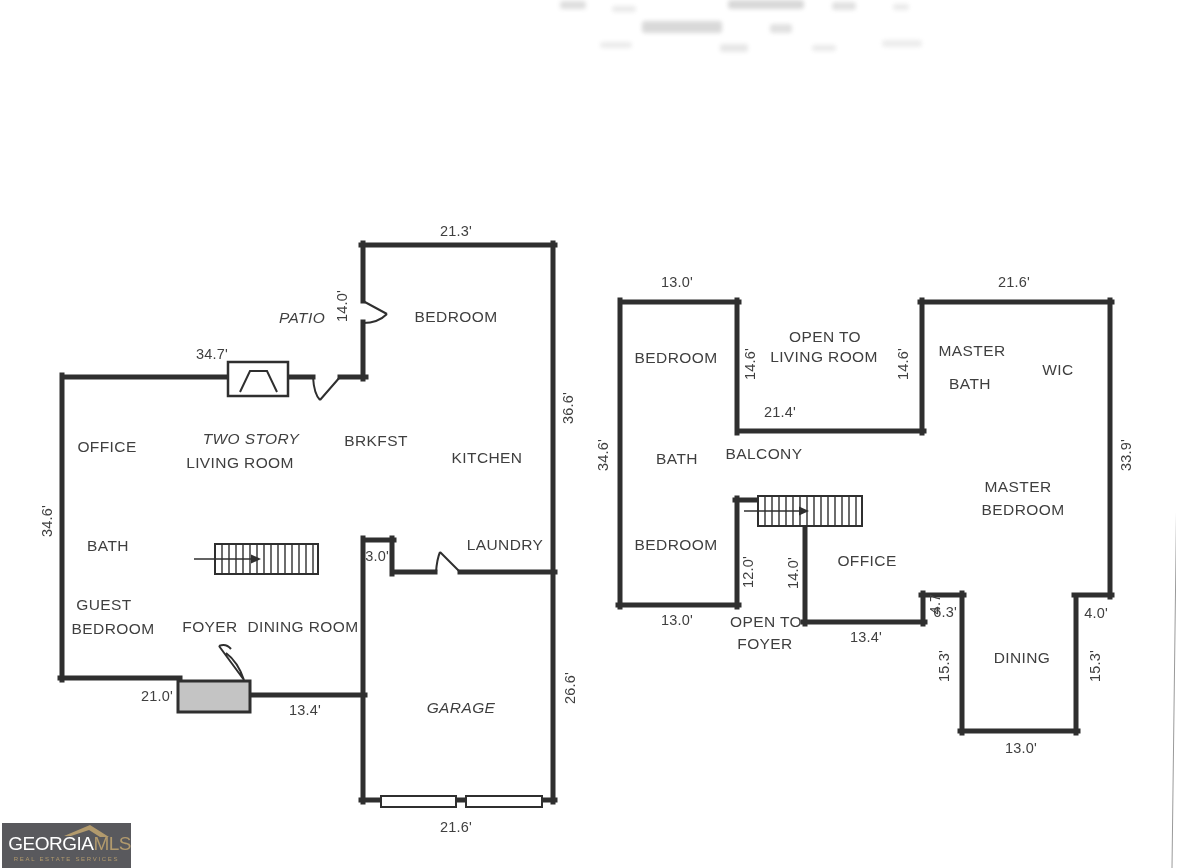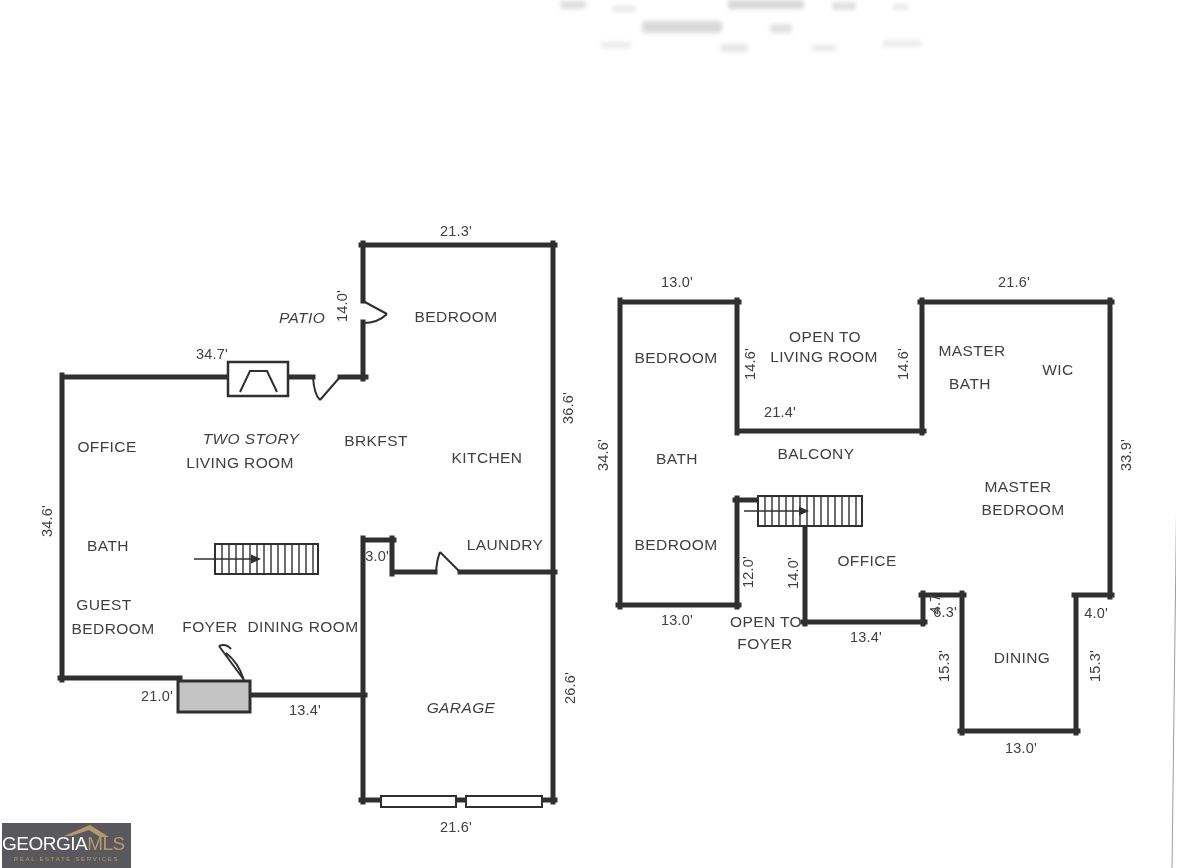--- a/index.html
+++ b/index.html
@@ -18,21 +18,21 @@
   .scan-thin{stroke:#9a9a9a;stroke-width:1;}
   .plan-label{position:absolute;transform:translate(-50%,-50%);color:var(--label,#3f3f3f);
               white-space:nowrap;letter-spacing:.4px;}
   .plan-label.room{font-size:15.5px;}
   .plan-label.dim{font-size:14.5px;letter-spacing:.2px;}
   .plan-label.rot{transform:translate(-50%,-50%) rotate(-90deg);}
   .smudge{position:absolute;background:#6a6a6a;filter:blur(2px);border-radius:3px;}
   .mls-logo{position:absolute;left:2px;top:823px;width:129px;height:45px;
             background:var(--logo-bg,#59595d);overflow:hidden;}
   .logo-roof{position:absolute;left:62px;top:2px;}
-  .logo-row{position:absolute;left:0;right:0;top:11px;text-align:left;line-height:1;
+  .logo-row{position:absolute;left:0;right:0;top:11px;text-align:right;line-height:1;
             font-size:19px;letter-spacing:-0.5px;color:var(--logo-primary,#ffffff);}
   .logo-row .accent{color:var(--logo-accent,#b29a6d);}
   .logo-tagline{position:absolute;left:0;right:0;top:33px;text-align:center;
             font-size:6px;letter-spacing:1.7px;color:var(--logo-accent,#b29a6d);}
 </style>
 </head>
 <body>
 
 <div class="canvas">
 
@@ -138,21 +138,21 @@
       <div class="plan-label room" style="left: 825px; top: 337px;">OPEN TO</div>
       <div class="plan-label room" style="left: 824px; top: 357px;">LIVING ROOM</div>
       <div class="plan-label dim rot" style="left: 903px; top: 364px;">14.6'</div>
       <div class="plan-label dim" style="left: 1014px; top: 282px;">21.6'</div>
       <div class="plan-label room" style="left: 972px; top: 351px;">MASTER</div>
       <div class="plan-label room" style="left: 970px; top: 384px;">BATH</div>
       <div class="plan-label room" style="left: 1058px; top: 370px;">WIC</div>
       <div class="plan-label dim" style="left: 780px; top: 412px;">21.4'</div>
       <div class="plan-label dim rot" style="left: 603px; top: 455px;">34.6'</div>
       <div class="plan-label room" style="left: 677px; top: 459px;">BATH</div>
-      <div class="plan-label room" style="left: 816px; top: 454px;">BALCONY</div>
+      <div class="plan-label room" style="left: 764px; top: 454px;">BALCONY</div>
       <div class="plan-label dim rot" style="left: 1126px; top: 455px;">33.9'</div>
       <div class="plan-label room" style="left: 1018px; top: 487px;">MASTER</div>
       <div class="plan-label room" style="left: 1023px; top: 510px;">BEDROOM</div>
       <div class="plan-label room" style="left: 676px; top: 545px;">BEDROOM</div>
       <div class="plan-label dim rot" style="left: 748px; top: 572px;">12.0'</div>
       <div class="plan-label dim rot" style="left: 793px; top: 573px;">14.0'</div>
       <div class="plan-label room" style="left: 867px; top: 561px;">OFFICE</div>
       <div class="plan-label dim" style="left: 677px; top: 620px;">13.0'</div>
       <div class="plan-label room" style="left: 766px; top: 622px;">OPEN TO</div>
       <div class="plan-label room" style="left: 765px; top: 644px;">FOYER</div>

